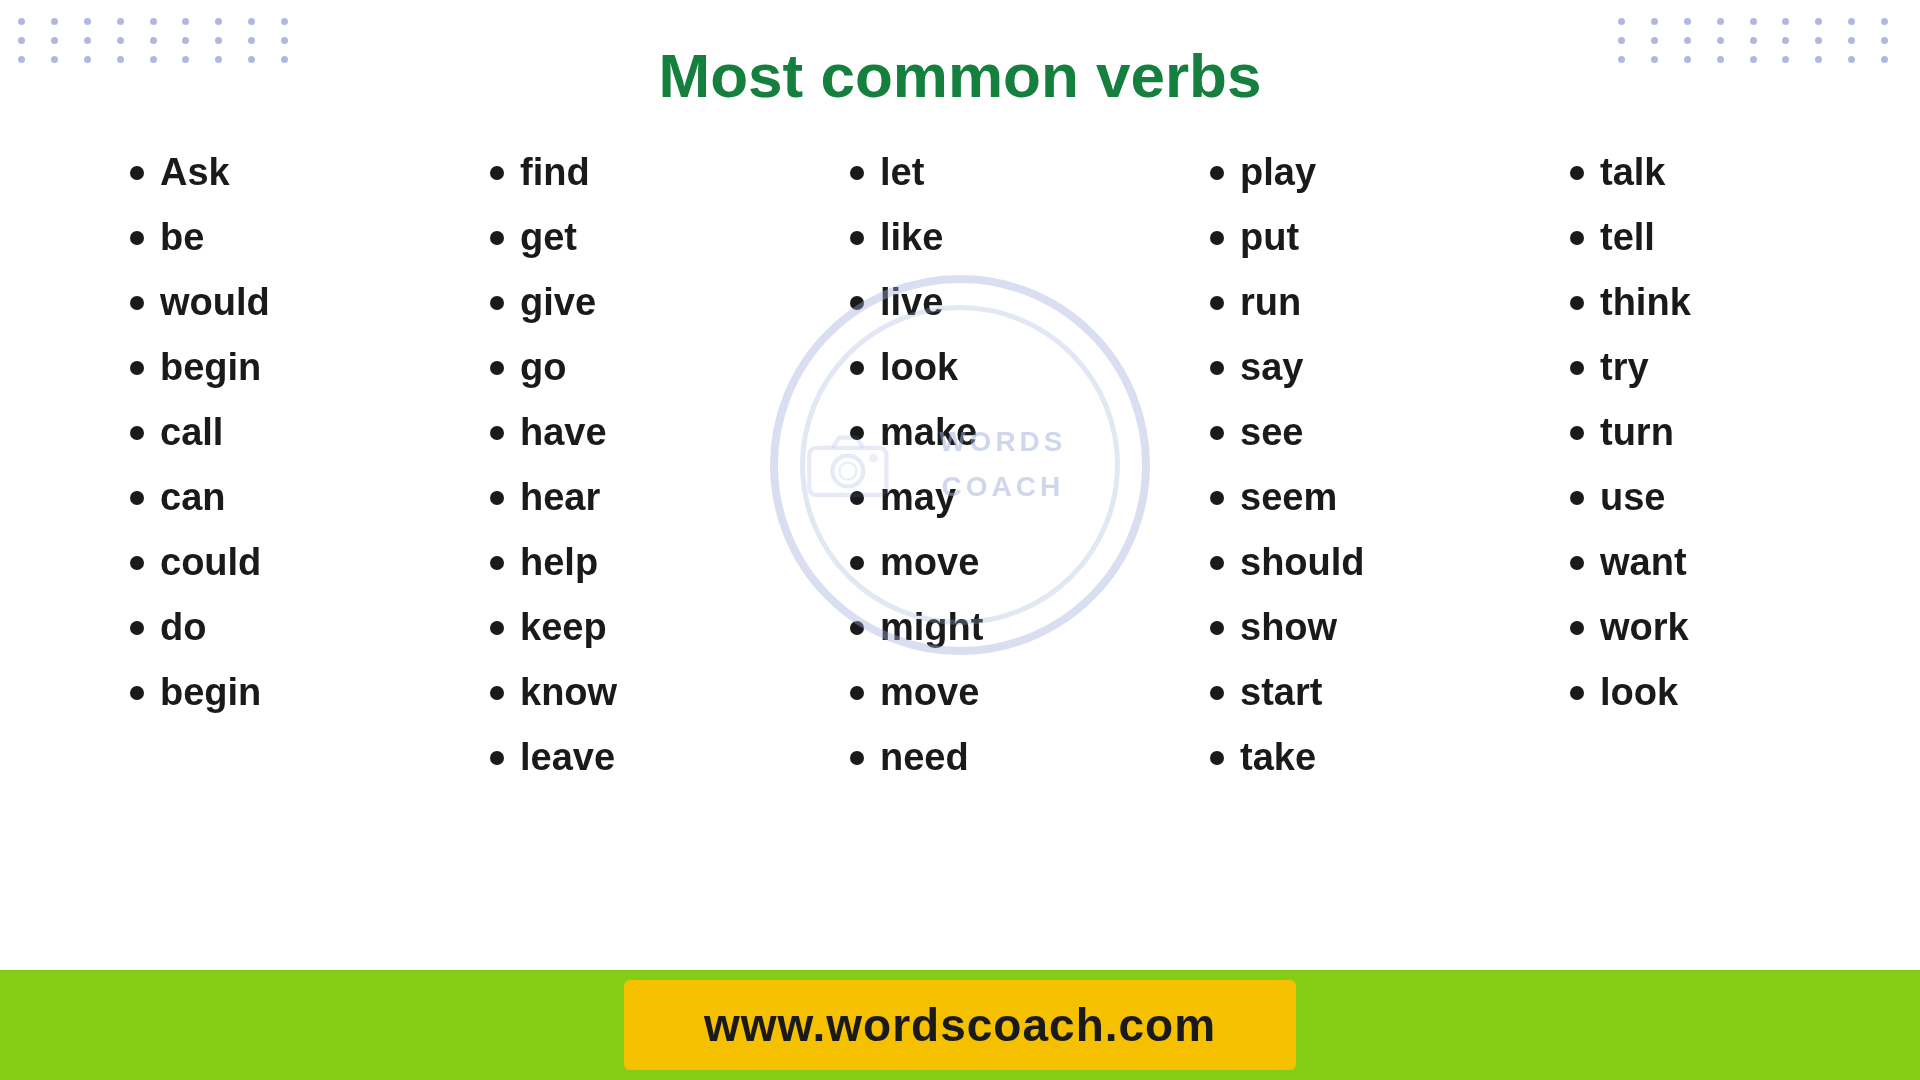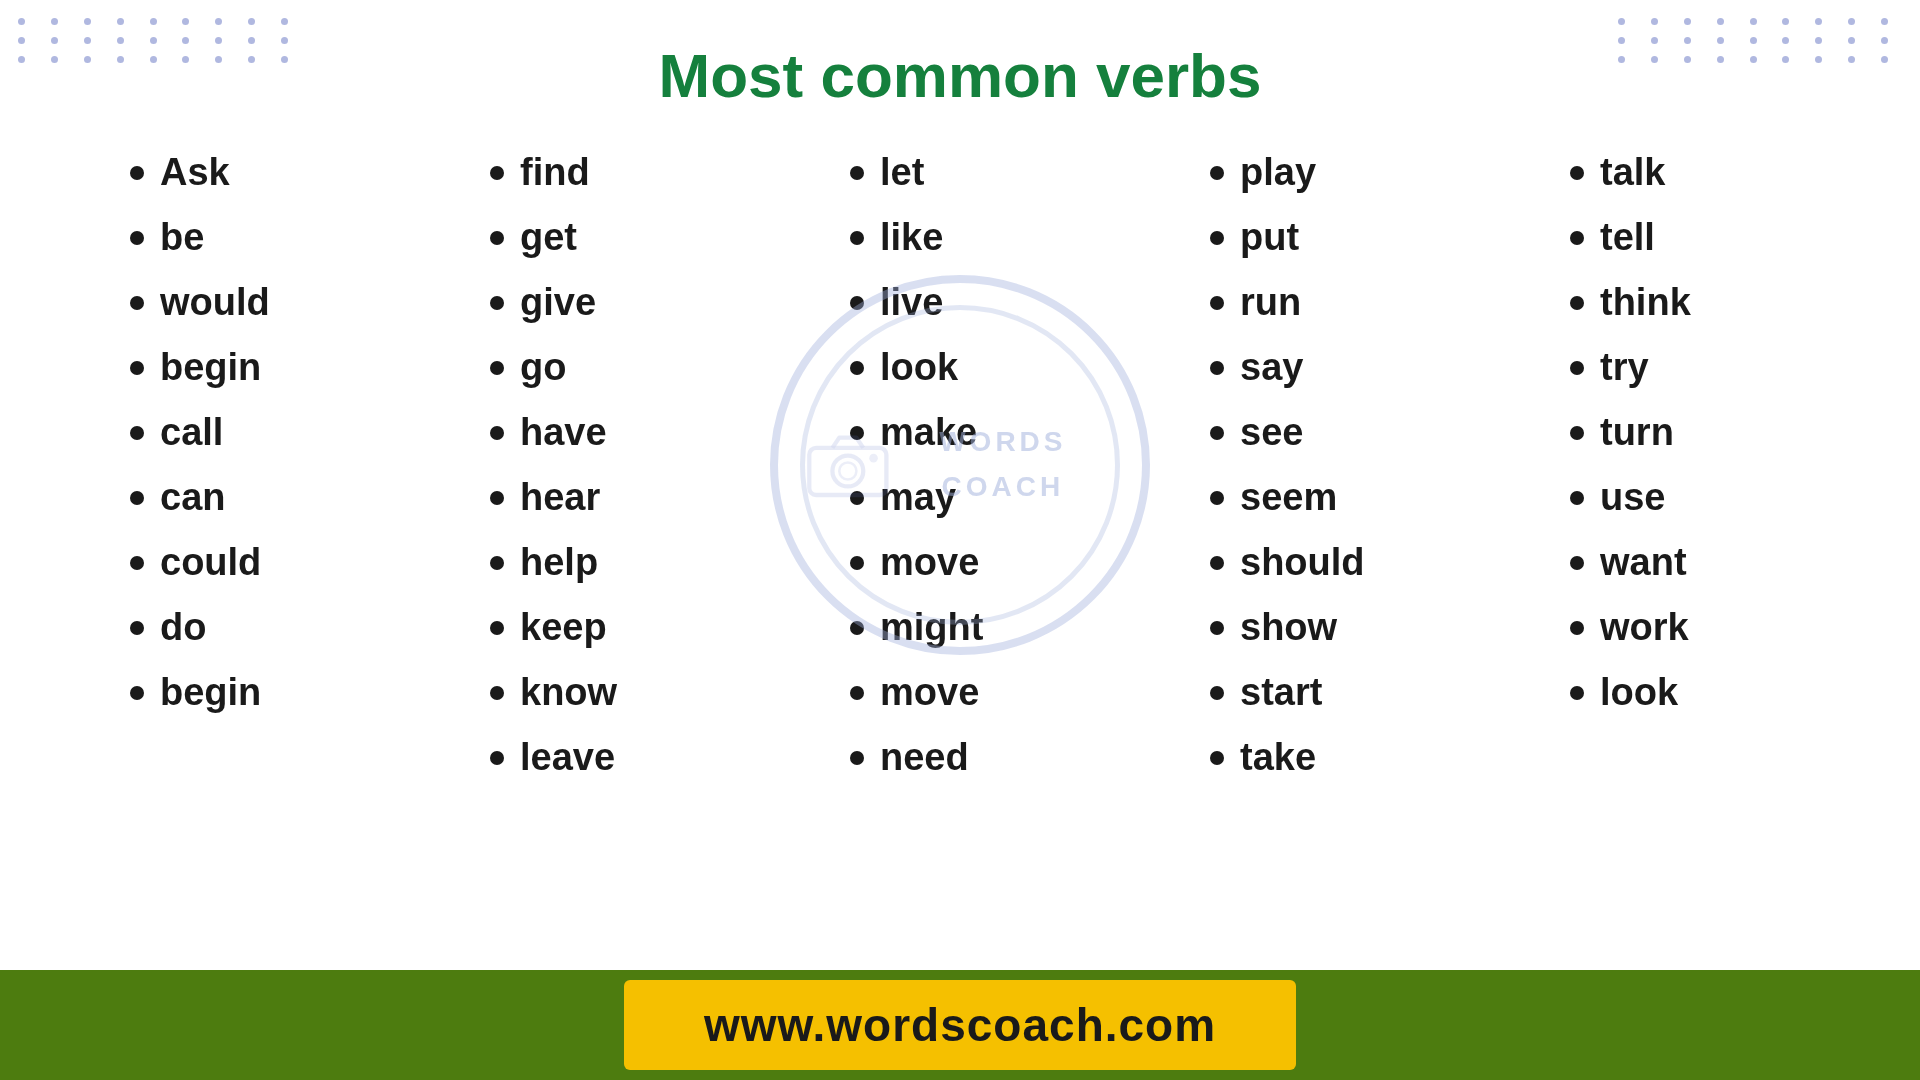--- a/index.html
+++ b/index.html
@@ -131,21 +131,21 @@
       opacity: 0.3;
     }
 
     
     .footer {
       position: absolute;
       bottom: 0;
       left: 0;
       right: 0;
       height: 110px;
-      background: #4d7c0f;
+      background: #84cc16;
       display: flex;
       align-items: center;
       justify-content: center;
     }
 
     .footer-link-box {
       background: #f5c000;
       padding: 18px 80px;
       border-radius: 6px;
       font-size: 46px;

